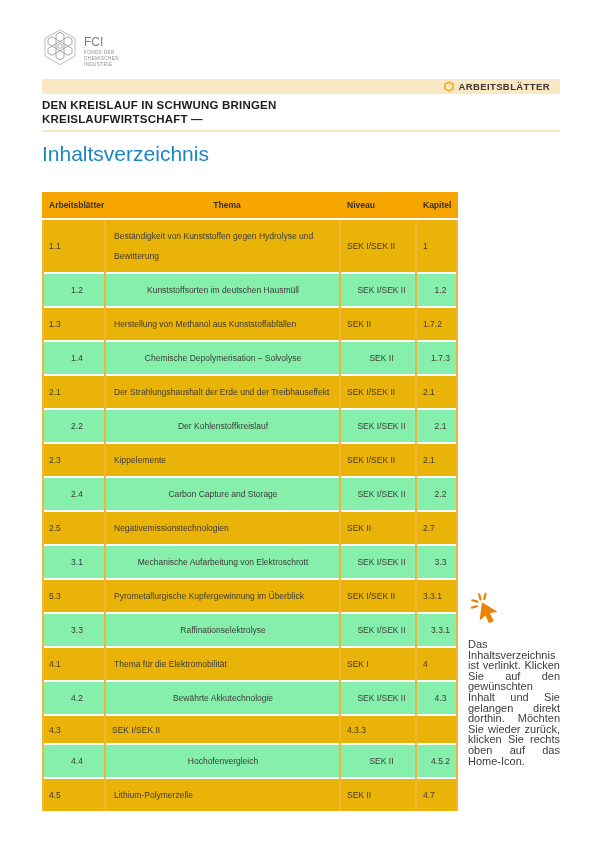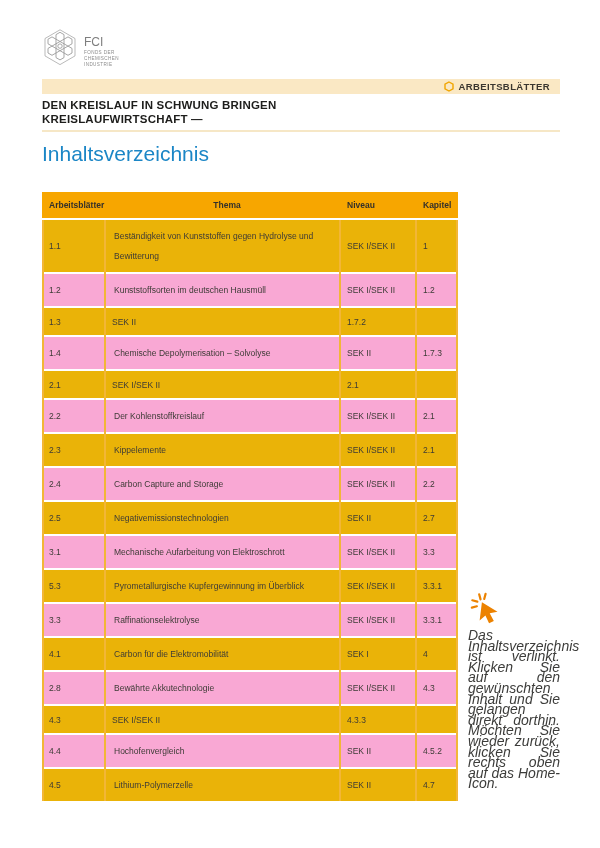--- a/index.html
+++ b/index.html
@@ -29,30 +29,30 @@
   
   .toc { position:absolute; left:42px; top:192px; width:416px; }
   .grid-cols { display:grid; grid-template-columns:63px 235px 76px 42px; }
   .thead { background:#F7A600; height:26px; align-items:center;
            font-size:8.5px; font-weight:bold; color:#33302a; }
   .thead > div { padding-left:7px; }
   .thead > .th-thema { padding-left:9px;text-align:center; }
   .tbody { position:relative; }
   .row { min-height:27px; margin-top:2px; align-items:center; font-size:8.5px; color:#3d3b36; }
   .row.odd  { background:#eab308; }
-  .row.even { background:#f9a8d4; }
+  .row.even { background:#86efac;text-align:center; }
   .cell { padding-left:7px; }
   .cell-thema { padding:6px 8px 6px 9px; line-height:20px; }
   .vline { position:absolute; top:0; bottom:0; width:2px; background:#F2B637; }
   .vl-0 { left:0; } .vl-1 { left:62px; } .vl-2 { left:297px; } .vl-3 { left:373px; } .vl-4 { left:414px; }
 
   
   .note { position:absolute; left:468px; top:592px; width:92px; }
   .note .cursor { margin-left:2px; }
-  .note-text { font-size:14px; font-style:italic; color:#3c3c3a;
+  .note-text { margin-top:9px; font-size:11px; color:#3c3c3a;
                line-height:10.6px; text-align:justify; }
 </style>
 </head>
 <body>
 
 <div class="page">
 
   <div class="logo">
     <div class="logo-mark">
       <svg width="36" height="37" viewBox="0 0 36 37" fill="none" stroke="#9b9b9b" stroke-width="0.9">
@@ -118,33 +118,35 @@
 
     <div class="row grid-cols even">
       <div class="cell">1.2</div>
       <div class="cell-thema">Kunststoffsorten im deutschen Hausmüll</div>
       <div class="cell">SEK I/SEK II</div>
       <div class="cell">1.2</div>
     </div>
 
     <div class="row grid-cols odd">
       <div class="cell">1.3</div>
+      <div class="cell-thema">Herstellung von Methanol aus Kunststoffabfällen</div>
       <div class="cell">SEK II</div>
       <div class="cell">1.7.2</div>
     </div>
 
     <div class="row grid-cols even">
       <div class="cell">1.4</div>
       <div class="cell-thema">Chemische Depolymerisation – Solvolyse</div>
       <div class="cell">SEK II</div>
       <div class="cell">1.7.3</div>
     </div>
 
     <div class="row grid-cols odd">
       <div class="cell">2.1</div>
+      <div class="cell-thema">Der Strahlungshaushalt der Erde und der Treibhauseffekt</div>
       <div class="cell">SEK I/SEK II</div>
       <div class="cell">2.1</div>
     </div>
 
     <div class="row grid-cols even">
       <div class="cell">2.2</div>
       <div class="cell-thema">Der Kohlenstoffkreislauf</div>
       <div class="cell">SEK I/SEK II</div>
       <div class="cell">2.1</div>
     </div>
@@ -186,27 +188,27 @@
 
     <div class="row grid-cols even">
       <div class="cell">3.3</div>
       <div class="cell-thema">Raffinationselektrolyse</div>
       <div class="cell">SEK I/SEK II</div>
       <div class="cell">3.3.1</div>
     </div>
 
     <div class="row grid-cols odd">
       <div class="cell">4.1</div>
-      <div class="cell-thema">Carbon für die Elektromobilität</div>
+      <div class="cell-thema">Thema für die Elektromobilität</div>
       <div class="cell">SEK I</div>
       <div class="cell">4</div>
     </div>
 
     <div class="row grid-cols even">
-      <div class="cell">2.8</div>
+      <div class="cell">4.2</div>
       <div class="cell-thema">Bewährte Akkutechnologie</div>
       <div class="cell">SEK I/SEK II</div>
       <div class="cell">4.3</div>
     </div>
 
     <div class="row grid-cols odd">
       <div class="cell">4.3</div>
       <div class="cell">SEK I/SEK II</div>
       <div class="cell">4.3.3</div>
     </div>

